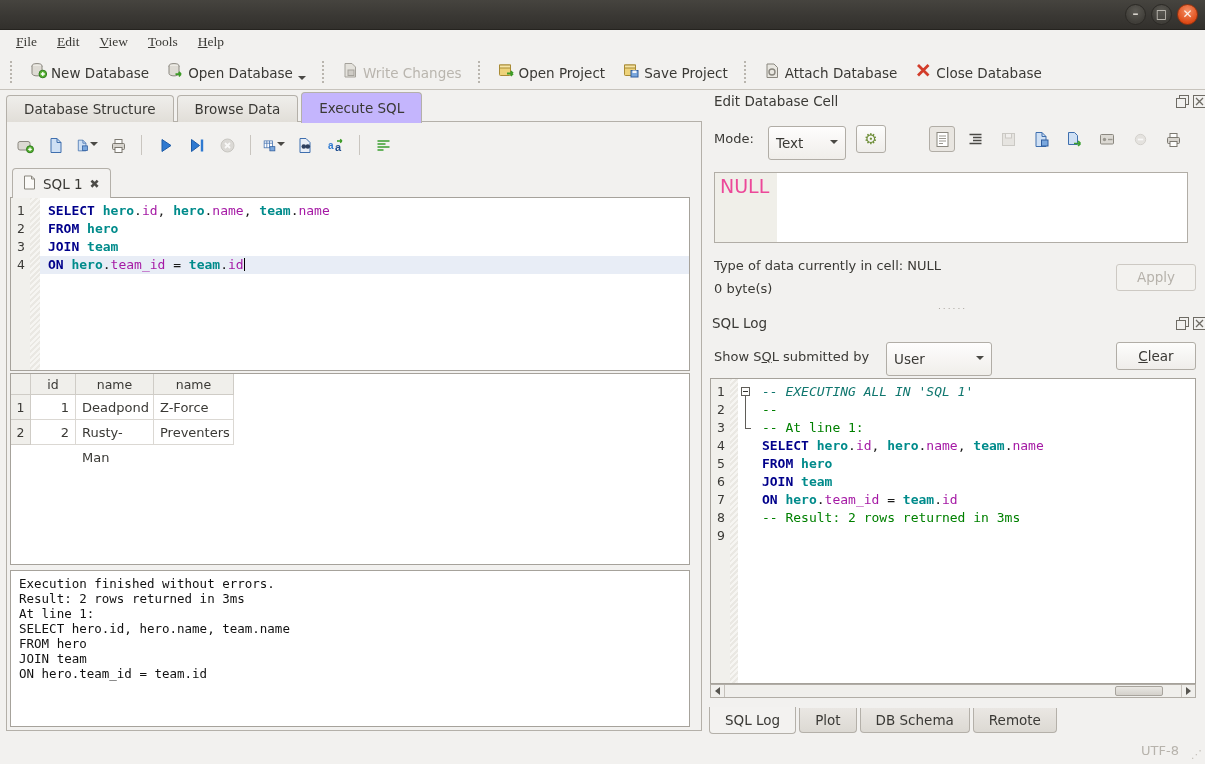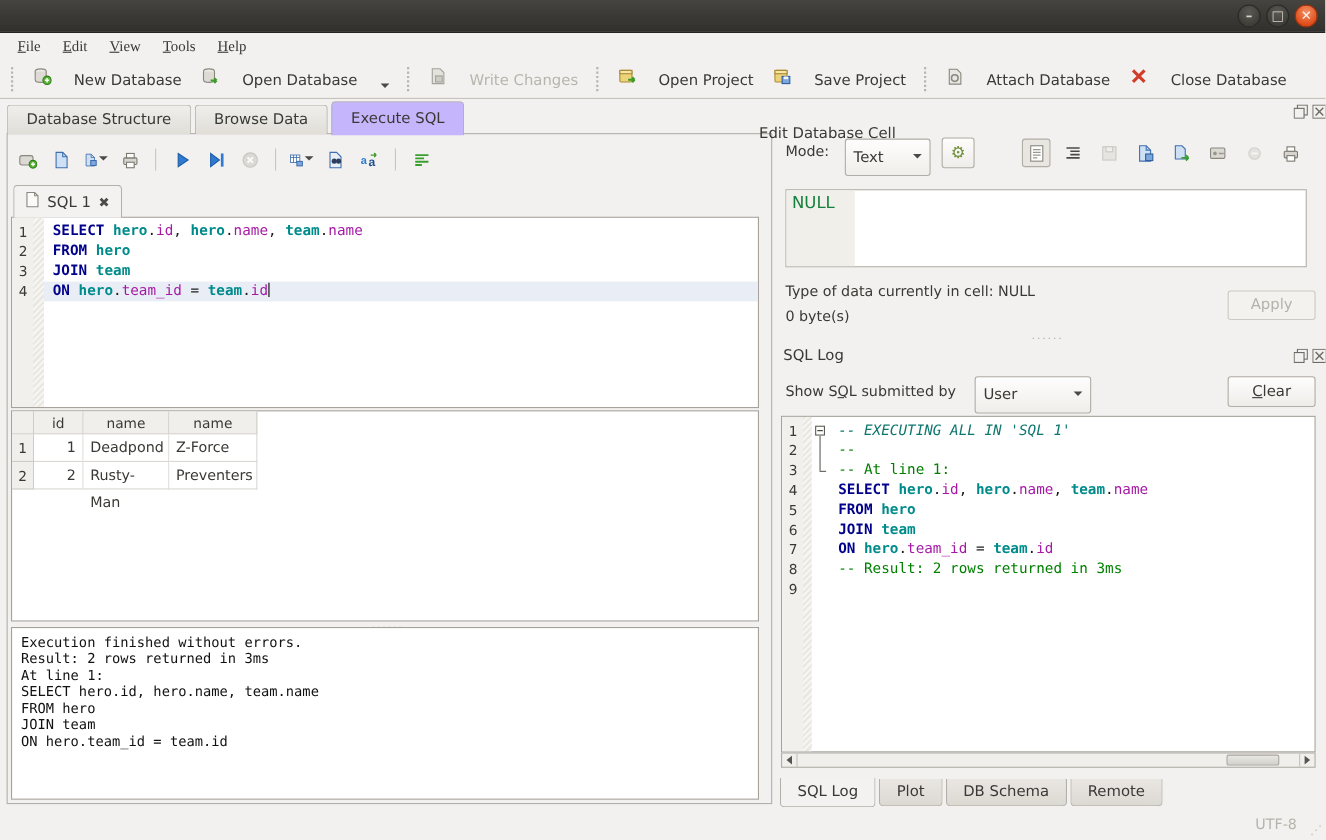--- a/index.html
+++ b/index.html
@@ -20,21 +20,21 @@
     border-color:#96330f; color:#fdf3ed; font-weight:bold; }
 
   
   .menubar { height:24px; display:flex; align-items:center; padding-left:6px; background:#f2f1ef;font-family:Liberation Serif, serif; }
   .menu-item { padding:2px 10px; font-size:13.5px; }
 
   
   .toolbar { height:36px; display:flex; align-items:center; background:#f2f1ef;
     border-bottom:1px solid #c7c3bc; padding-left:3px; }
   .tb-sep { width:4px; height:22px; border-left:2px dotted #b9b5ae; margin:0 7px; }
-  .tb-btn { display:flex; align-items:flex-end; gap:20px; padding:4px 9px; }
+  .tb-btn { display:flex; align-items:flex-end; gap:4px; padding:4px 9px; }
   .tb-btn .lbl { font-size:13.5px; line-height:17px; }
   .tb-btn.disabled .lbl { color:#b9b5ae; }
   .caret { width:0; height:0; border-left:4px solid transparent; border-right:4px solid transparent;
     border-top:4px solid #4a4945; margin-left:1px; margin-bottom:2px; }
 
   
   .maintabs { left:6px; top:92px; display:flex; z-index:4; }
   .tab { height:27px; margin-top:3px; line-height:26px; padding:0 17px; margin-right:3px;
     background:linear-gradient(#efeeeb,#e1ded8); border:1px solid #b4b0a9; border-bottom:none;
     border-radius:4px 4px 0 0; font-size:13.5px; }
@@ -105,21 +105,21 @@
   .btn { border:1px solid #b1ada6; border-radius:3px; background:linear-gradient(#fdfdfc,#efedea);
     text-align:center; font-size:13.5px; }
   .btn.disabled { color:#b6b2ab; background:#f3f2ef; border-color:#cdc9c3; }
 
   .cicon { width:26px; height:26px; display:flex; align-items:center; justify-content:center; border-radius:3px; }
   .cicon.active { border:1px solid #b1ada6; background:#e9e6e1; }
   .cicon.disabled { opacity:.5; }
 
   .celledit { left:714px; top:172px; width:474px; height:71px; background:#fff; border:1px solid #b1ada6; }
   .nullgutter { position:absolute; left:0; top:0; width:62px; height:100%; background:#f0efe9; }
-  .nulltext { position:absolute; left:5px; top:2px; font-size:15px; color:#15803d;text-align:center; }
+  .nulltext { position:absolute; left:5px; top:2px; font-size:19px; color:#ec4899;text-align:center; }
 
   
   .hscroll { left:710px; top:684px; width:486px; height:14px; border:1px solid #b1ada6;
     background:#f0efec; }
   .sarrow { position:absolute; top:0; width:14px; height:12px; border-left:1px solid #c5c1bb;
     border-right:1px solid #c5c1bb; display:flex; align-items:center; justify-content:center; }
   .tri-l { width:0; height:0; border-top:4px solid transparent; border-bottom:4px solid transparent;
     border-right:5px solid #56544f; }
   .tri-r { width:0; height:0; border-top:4px solid transparent; border-bottom:4px solid transparent;
     border-left:5px solid #56544f; }
@@ -351,21 +351,21 @@
 <div class="abs execlog">
   <pre>Execution finished without errors.
 Result: 2 rows returned in 3ms
 At line 1:
 SELECT hero.id, hero.name, team.name
 FROM hero
 JOIN team
 ON hero.team_id = team.id</pre>
 </div>
 
-<div class="abs dock-title" style="left:690px;top:93px;margin-top:20px;">Edit Database Cell</div>
+<div class="abs dock-title" style="left:714px;top:93px;">Edit Database Cell</div>
 <div class="abs dockicons" style="left:1175px;top:94px;">
   <span class="dicon">
     <svg width="13" height="13" viewBox="0 0 13 13">
         <rect x="3.5" y="0.5" width="9" height="9" fill="none" stroke="#6e6b64"></rect>
         <rect x="0.5" y="3.5" width="9" height="9" fill="#f2f1ef" stroke="#6e6b64"></rect>
       </svg>
   </span>
   <span class="dicon">
     <svg width="13" height="13" viewBox="0 0 13 13">
         <rect x="0.5" y="0.5" width="12" height="12" fill="none" stroke="#6e6b64"></rect>

